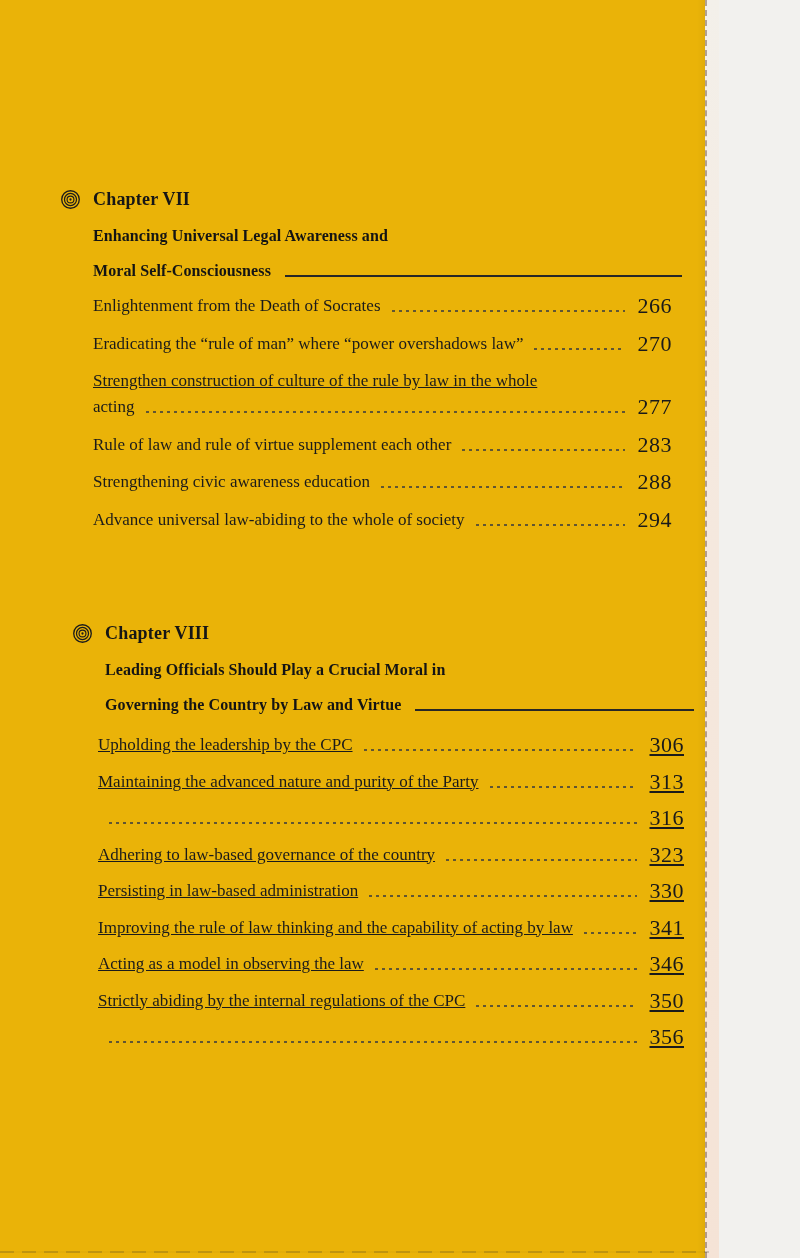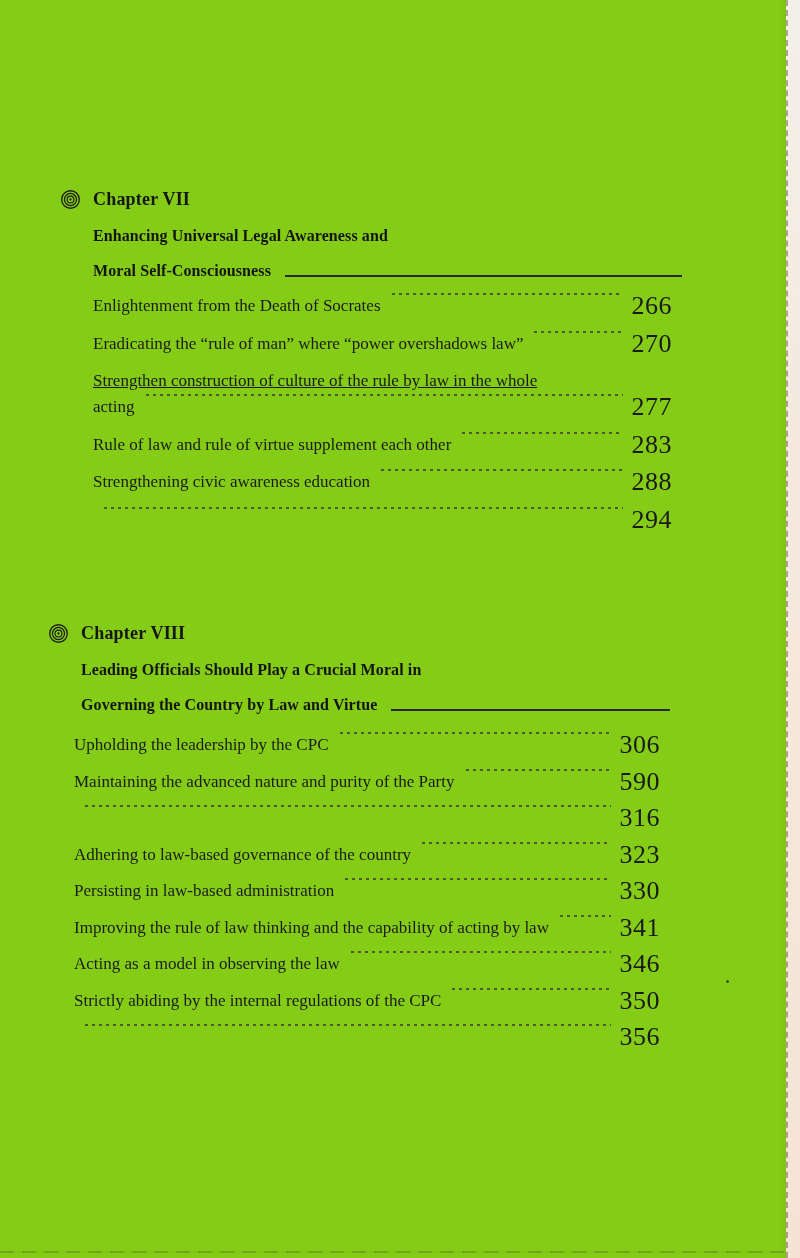--- a/index.html
+++ b/index.html
@@ -5,22 +5,22 @@
   html,body{margin:0;padding:0;}
   body{
     width:800px;height:1258px;
     background:#f2f1ee;
     font-family:"Liberation Serif","DejaVu Serif",serif;
     color:#1b1b1b;
     overflow:hidden;
   }
   .page{
     position:relative;
-    width:800px;height:1258px;
-    background:#84cc16;
+    width:719px;height:1258px;
+    background:#eab308;
     overflow:hidden;
   }
   
   .edge-strip{
     position:absolute;top:0;right:0;bottom:0;width:12px;
     background:linear-gradient(to bottom,#f3f0ea 0%,#f5e9df 35%,#f5e3d6 100%);
     border-left:2px dashed rgba(96,66,44,.45);
   }
   .edge-shadow{
     position:absolute;top:0;right:12px;bottom:0;width:10px;
@@ -31,56 +31,56 @@
     position:absolute;left:0;right:10px;bottom:5px;height:2px;
     background:repeating-linear-gradient(90deg,rgba(40,40,40,.22) 0 14px,rgba(40,40,40,.04) 14px 22px);
   }
   .speck{
     position:absolute;left:726px;top:980px;width:3px;height:3px;
     border-radius:50%;background:rgba(40,40,40,.75);
   }
 
   .chapter{position:absolute;}
   .chapter.ch7{top:186px;left:60px;width:622px;}
-  .chapter.ch8{top:620px;left:48px;width:622px;}
+  .chapter.ch8{top:620px;left:72px;width:622px;}
 
   .chapter-row{
     display:flex;align-items:center;height:26px;
   }
   .ring-icon{width:21px;height:21px;flex:0 0 21px;margin-right:12px;}
   .chapter-label{
     font-size:18px;font-weight:bold;letter-spacing:.2px;color:#161616;
   }
   .chapter-title{
     margin-left:33px;margin-top:6px;
     font-size:16px;font-weight:bold;line-height:35px;color:#141414;
     letter-spacing:.1px;
   }
   .title-line-last{display:flex;align-items:flex-end;justify-content:space-between;}
   .title-rule{
     flex:1;height:0;border-top:2.5px solid #272727;
     margin-left:14px;margin-bottom:11px;min-width:40px;
   }
   .entries{margin-top:5px;}
   .ch7 .entries{margin-left:33px;width:579px;}
-  .ch8 .entries{margin-left:26px;width:586px;margin-top:10px;}
+  .ch8 .entries{margin-left:26px;width:586px;margin-top:10px;text-decoration:underline;}
 
   .entry{margin-bottom:11.5px;}
   .ch8 .entry{margin-bottom:10.5px;}
   .entry .l1{font-size:17px;line-height:26px;text-decoration:underline;}
   .entry .l1:empty{display:none;}
-  .entry .l2{display:flex;}
+  .entry .l2{display:flex;align-items:flex-end;}
   .entry .l2 .txt{font-size:17px;line-height:26px;white-space:nowrap;}
   .leader{
     flex:1;height:2px;min-width:8px;
     margin:0 9px 7px 11px;
     background:repeating-linear-gradient(90deg,rgba(62,62,62,.8) 0 3px,rgba(62,62,62,0) 3px 7px);
   }
   .pg{
-    font-size:26px;line-height:26px;color:#1a1a1a;
+    font-size:22px;line-height:26px;color:#1a1a1a;
     min-width:38px;text-align:right;letter-spacing:.5px;
   }
 </style>
 </head>
 <body>
 
 <div class="page">
 
   <section class="chapter ch7">
     <div class="chapter-row">
@@ -136,20 +136,21 @@
 
         <div class="l2">
             <span class="txt">Strengthening civic awareness education</span>
             <div class="leader"></div>
             <span class="pg">288</span>
           </div>
       </div>
       <div class="entry">
 
         <div class="l2">
+            <span class="txt">Advance universal law-abiding to the whole of society</span>
             <div class="leader"></div>
             <span class="pg">294</span>
           </div>
       </div>
     </div>
   </section>
 
   <section class="chapter ch8">
     <div class="chapter-row">
       <svg class="ring-icon" viewBox="0 0 22 22">
@@ -174,21 +175,21 @@
             <span class="txt">Upholding the leadership by the CPC</span>
             <div class="leader"></div>
             <span class="pg">306</span>
           </div>
       </div>
       <div class="entry">
 
         <div class="l2">
             <span class="txt">Maintaining the advanced nature and purity of the Party</span>
             <div class="leader"></div>
-            <span class="pg">590</span>
+            <span class="pg">313</span>
           </div>
       </div>
       <div class="entry">
 
         <div class="l2">
             <div class="leader"></div>
             <span class="pg">316</span>
           </div>
       </div>
       <div class="entry">

